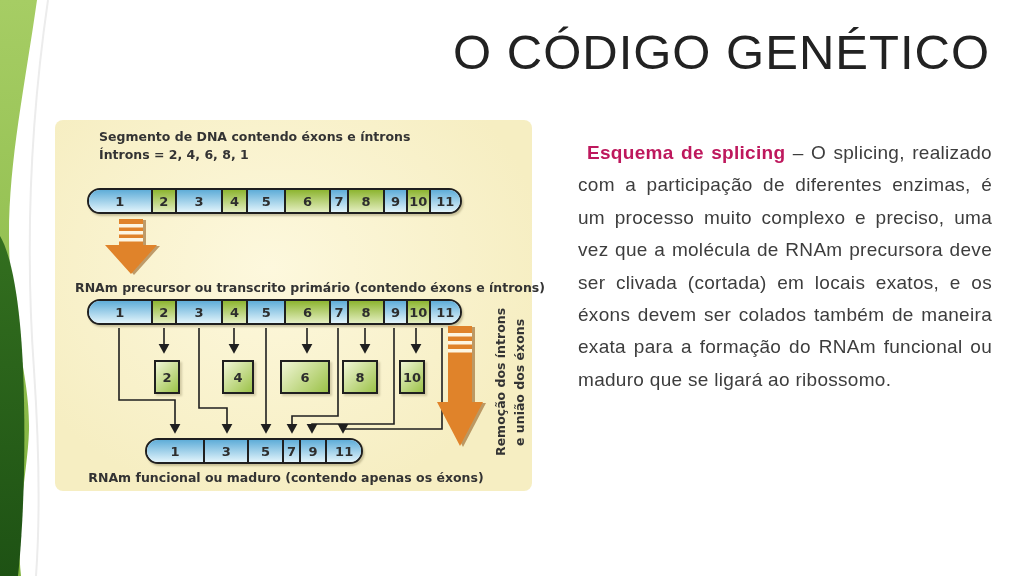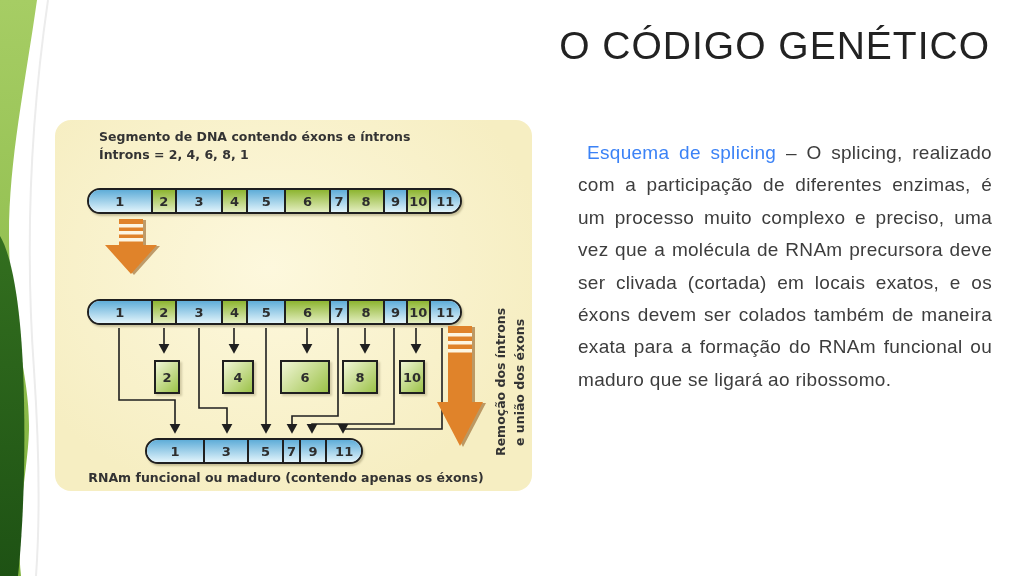--- a/index.html
+++ b/index.html
@@ -4,32 +4,32 @@
 <style>
   html,body{margin:0;padding:0;}
   body{width:1024px;height:576px;overflow:hidden;background:#fff;
        font-family:"Liberation Sans",sans-serif;}
   .slide{position:relative;width:1024px;height:576px;background:#fff;}
 
   
   .swoosh{position:absolute;left:0;top:0;width:62px;height:576px;}
 
   
-  .title{position:absolute;top:24px;right:34px;font-size:39px;font-weight:400;
+  .title{position:absolute;top:24px;right:34px;font-size:49px;font-weight:400;
          letter-spacing:1px;color:var(--title-color);white-space:nowrap;}
 
   
   .body-text{position:absolute;left:578px;top:118px;width:414px;
              font-size:19px;line-height:32.4px;letter-spacing:.3px;
              color:var(--text-color);text-align:justify;text-indent:9px;}
-  .body-text b{color:#3b82f6;font-weight:400;}
+  .body-text b{color:#be185d;font-weight:700;}
 
   
   .panel{position:absolute;left:55px;top:120px;width:477px;height:371px;
-         border-radius:16px;
+         border-radius:8px;
          background:radial-gradient(ellipse at 45% 40%, #fdf8dd 0%, var(--panel-bg) 75%);}
   .panel *{box-sizing:border-box;}
   .dheader{position:absolute;left:44px;top:8px;font:600 12.5px/18px "DejaVu Sans",sans-serif;
            color:#333;white-space:nowrap;}
   .caption{position:absolute;font:600 12.5px "DejaVu Sans",sans-serif;color:#333;white-space:nowrap;}
 
   .bar{position:absolute;display:flex;height:26px;border:2px solid var(--outline);
        border-radius:13px;overflow:hidden;background:#fff;
        box-shadow:1.5px 2px 2px rgba(60,50,10,.25);}
   .seg{display:flex;align-items:center;justify-content:center;
@@ -106,20 +106,21 @@
       <div class="seg exon" style="flex:31 0 0">11</div>
     </div>
 
     <svg class="oarrow oarrow1" width="64" height="58" viewBox="0 0 64 58">
       <path d="M20,0 H44 V26 H58 L32,55 L6,26 H20 Z" fill="var(--arrow-orange)"></path>
       <rect x="20" y="5" width="24" height="3.5" fill="#fdf6e2"></rect>
       <rect x="20" y="12" width="24" height="3.5" fill="#fdf6e2"></rect>
       <rect x="20" y="19" width="24" height="3.5" fill="#fdf6e2"></rect>
     </svg>
 
+    <div class="caption" style="left:20px;top:160px;">RNAm precursor ou transcrito primário (contendo éxons e íntrons)</div>
 
     <div class="bar bar2">
       <div class="seg exon" style="flex:65 0 0">1</div>
       <div class="seg intron" style="flex:24 0 0">2</div>
       <div class="seg exon" style="flex:46 0 0">3</div>
       <div class="seg intron" style="flex:25 0 0">4</div>
       <div class="seg exon" style="flex:38 0 0">5</div>
       <div class="seg intron" style="flex:45 0 0">6</div>
       <div class="seg exon" style="flex:17 0 0">7</div>
       <div class="seg intron" style="flex:36 0 0">8</div>

